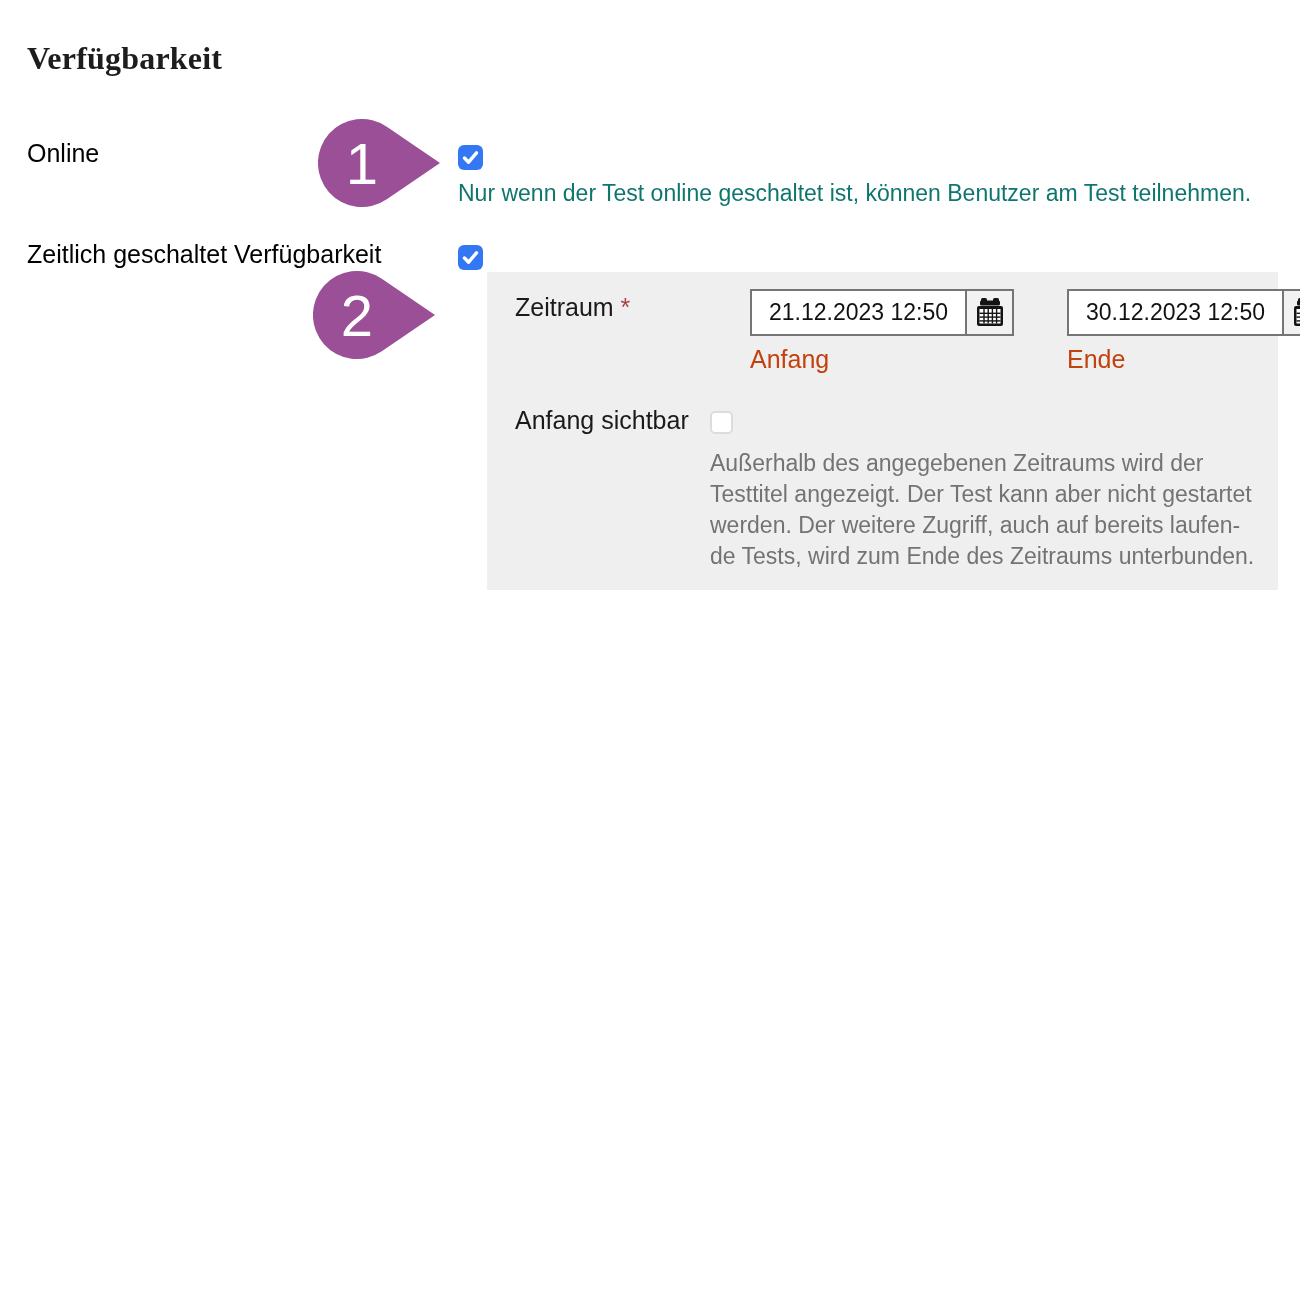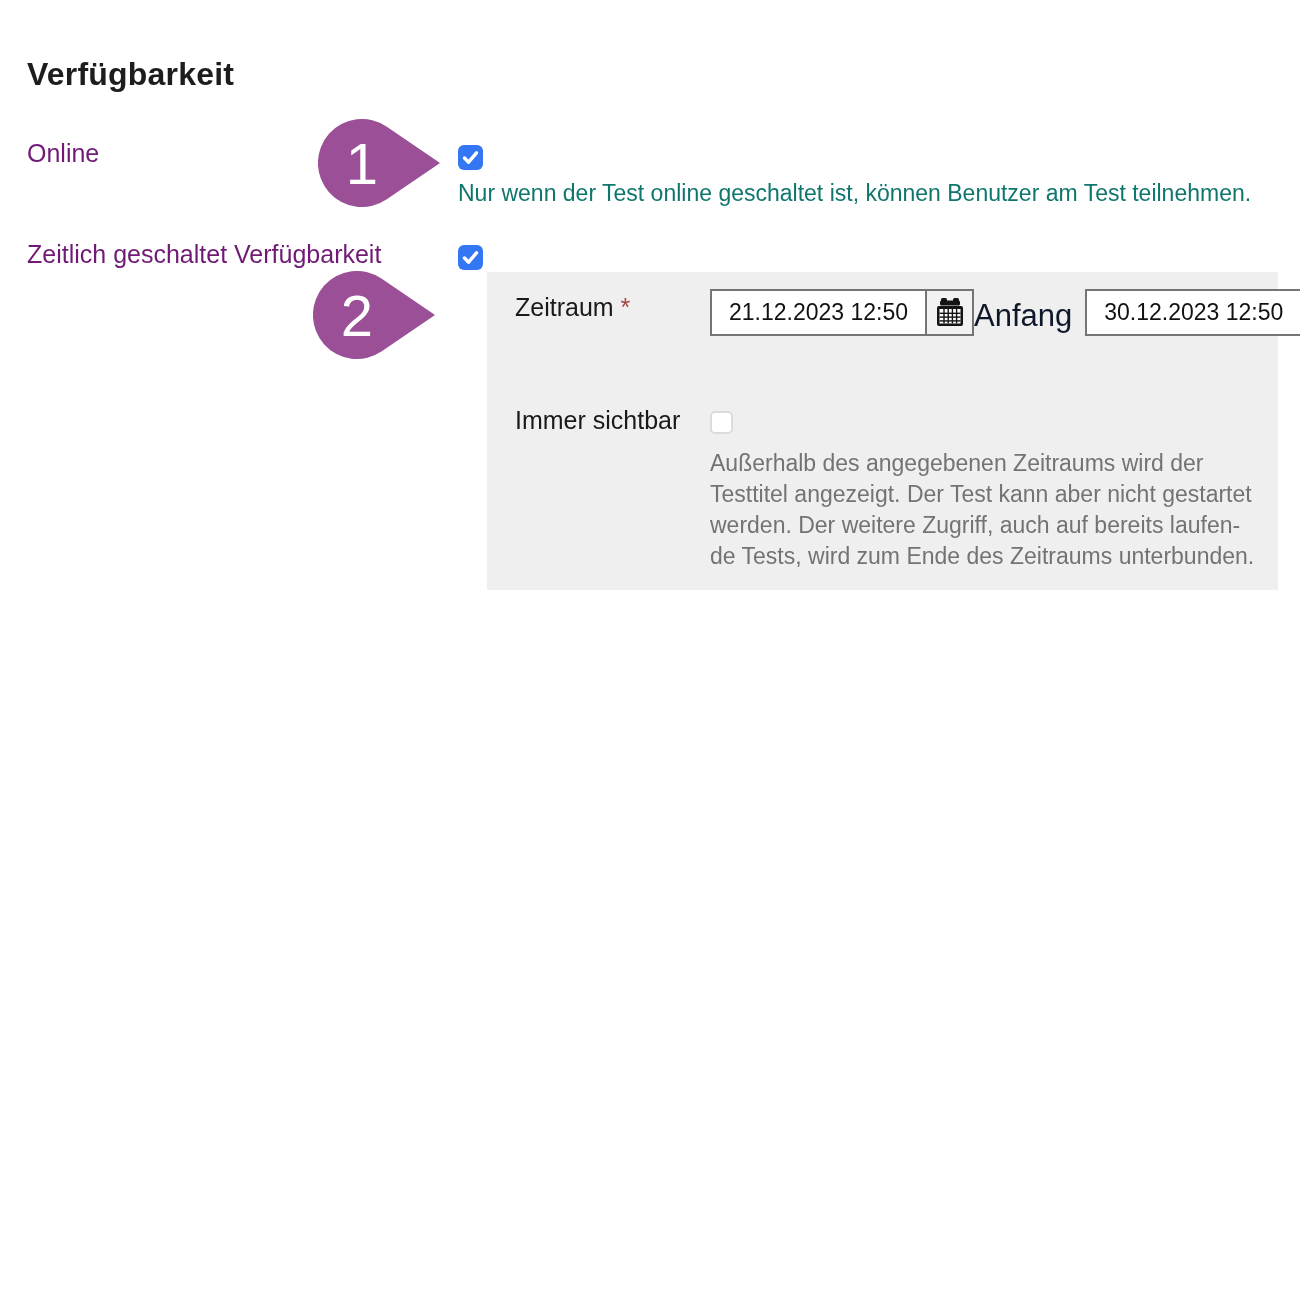--- a/index.html
+++ b/index.html
@@ -9,29 +9,30 @@
     position: relative;
     font-family: "Liberation Sans", "DejaVu Sans", sans-serif;
     color: #1b1b1b;
     overflow: hidden;
   }
 
   .abs { position: absolute; }
 
   
   .section-heading {
-    left: 27px; top: 56px;
+    left: 27px; top: 40px;
     font-size: 32px; font-weight: 700; color: #1d1d1d;
     letter-spacing: 0.2px;
+    font-family: Liberation Serif, serif;
   }
 
   
   .row-label {
     left: 27px;
-    font-size: 25px; color: #701a75;
+    font-size: 25px; color: #000000;
     white-space: nowrap;
   }
 
   
   .checkbox {
     width: 25px; height: 25px;
     border-radius: 6px;
     display: flex; align-items: center; justify-content: center;
     cursor: pointer;
   }
@@ -57,21 +58,21 @@
     background: #efefef;
     padding-left: 20px;
   }
   .panel-label {
     font-size: 25px; color: #1a1a1a;
   }
   .required-star { color: #a94442; }
 
   
   .date-row { left: 223px; top: 17px; display: flex; gap: 13px; }
-  .date-group { display: flex; flex-direction: row; }
+  .date-group { display: flex; flex-direction: column; margin-left: 40px; }
   .date-input-group {
     display: flex; align-items: stretch;
     border: 2px solid #757575;
     background: #ffffff;
     height: 47px;
   }
   .date-input {
     width: 213px; height: 100%;
     border: none; outline: none;
     font-family: "Liberation Sans", "DejaVu Sans", sans-serif;
@@ -81,21 +82,21 @@
   }
   .calendar-button {
     width: 47px;
     border: none; border-left: 2px solid #757575;
     background: #f2f2f2;
     display: flex; align-items: center; justify-content: center;
     cursor: pointer;
   }
   .date-caption {
     margin-top: 9px;
-    font-size: 31px; color: #0f172a; text-align: center;
+    font-size: 25px; color: #c2410c;
   }
 
   
   .immer-label {
     left: 28px; top: 131px; width: 178px;
     font-size: 25px; line-height: 35px; color: #1a1a1a;
   }
   .immer-checkbox-pos { left: 223px; top: 139px; }
   .immer-help {
     left: 223px; top: 176px;
@@ -196,21 +197,21 @@
               <rect x="5.5" y="22.2" width="21" height="1.4"></rect>
             </g>
           </svg>
         </button>
       </div>
       <div class="date-caption">Ende</div>
     </div>
 
   </div>
 
-  <div class="abs immer-label">Immer sichtbar</div>
+  <div class="abs immer-label">Anfang sichtbar</div>
 
   <div class="abs immer-checkbox-pos">
     <div class="checkbox unchecked" role="checkbox" aria-checked="false"></div>
   </div>
 
   <div class="abs immer-help">Außerhalb des angegebenen Zeitraums wird der
 Testtitel angezeigt. Der Test kann aber nicht gestartet
 werden. Der weitere Zugriff, auch auf bereits laufen-
 de Tests, wird zum Ende des Zeitraums unterbunden.</div>
 

